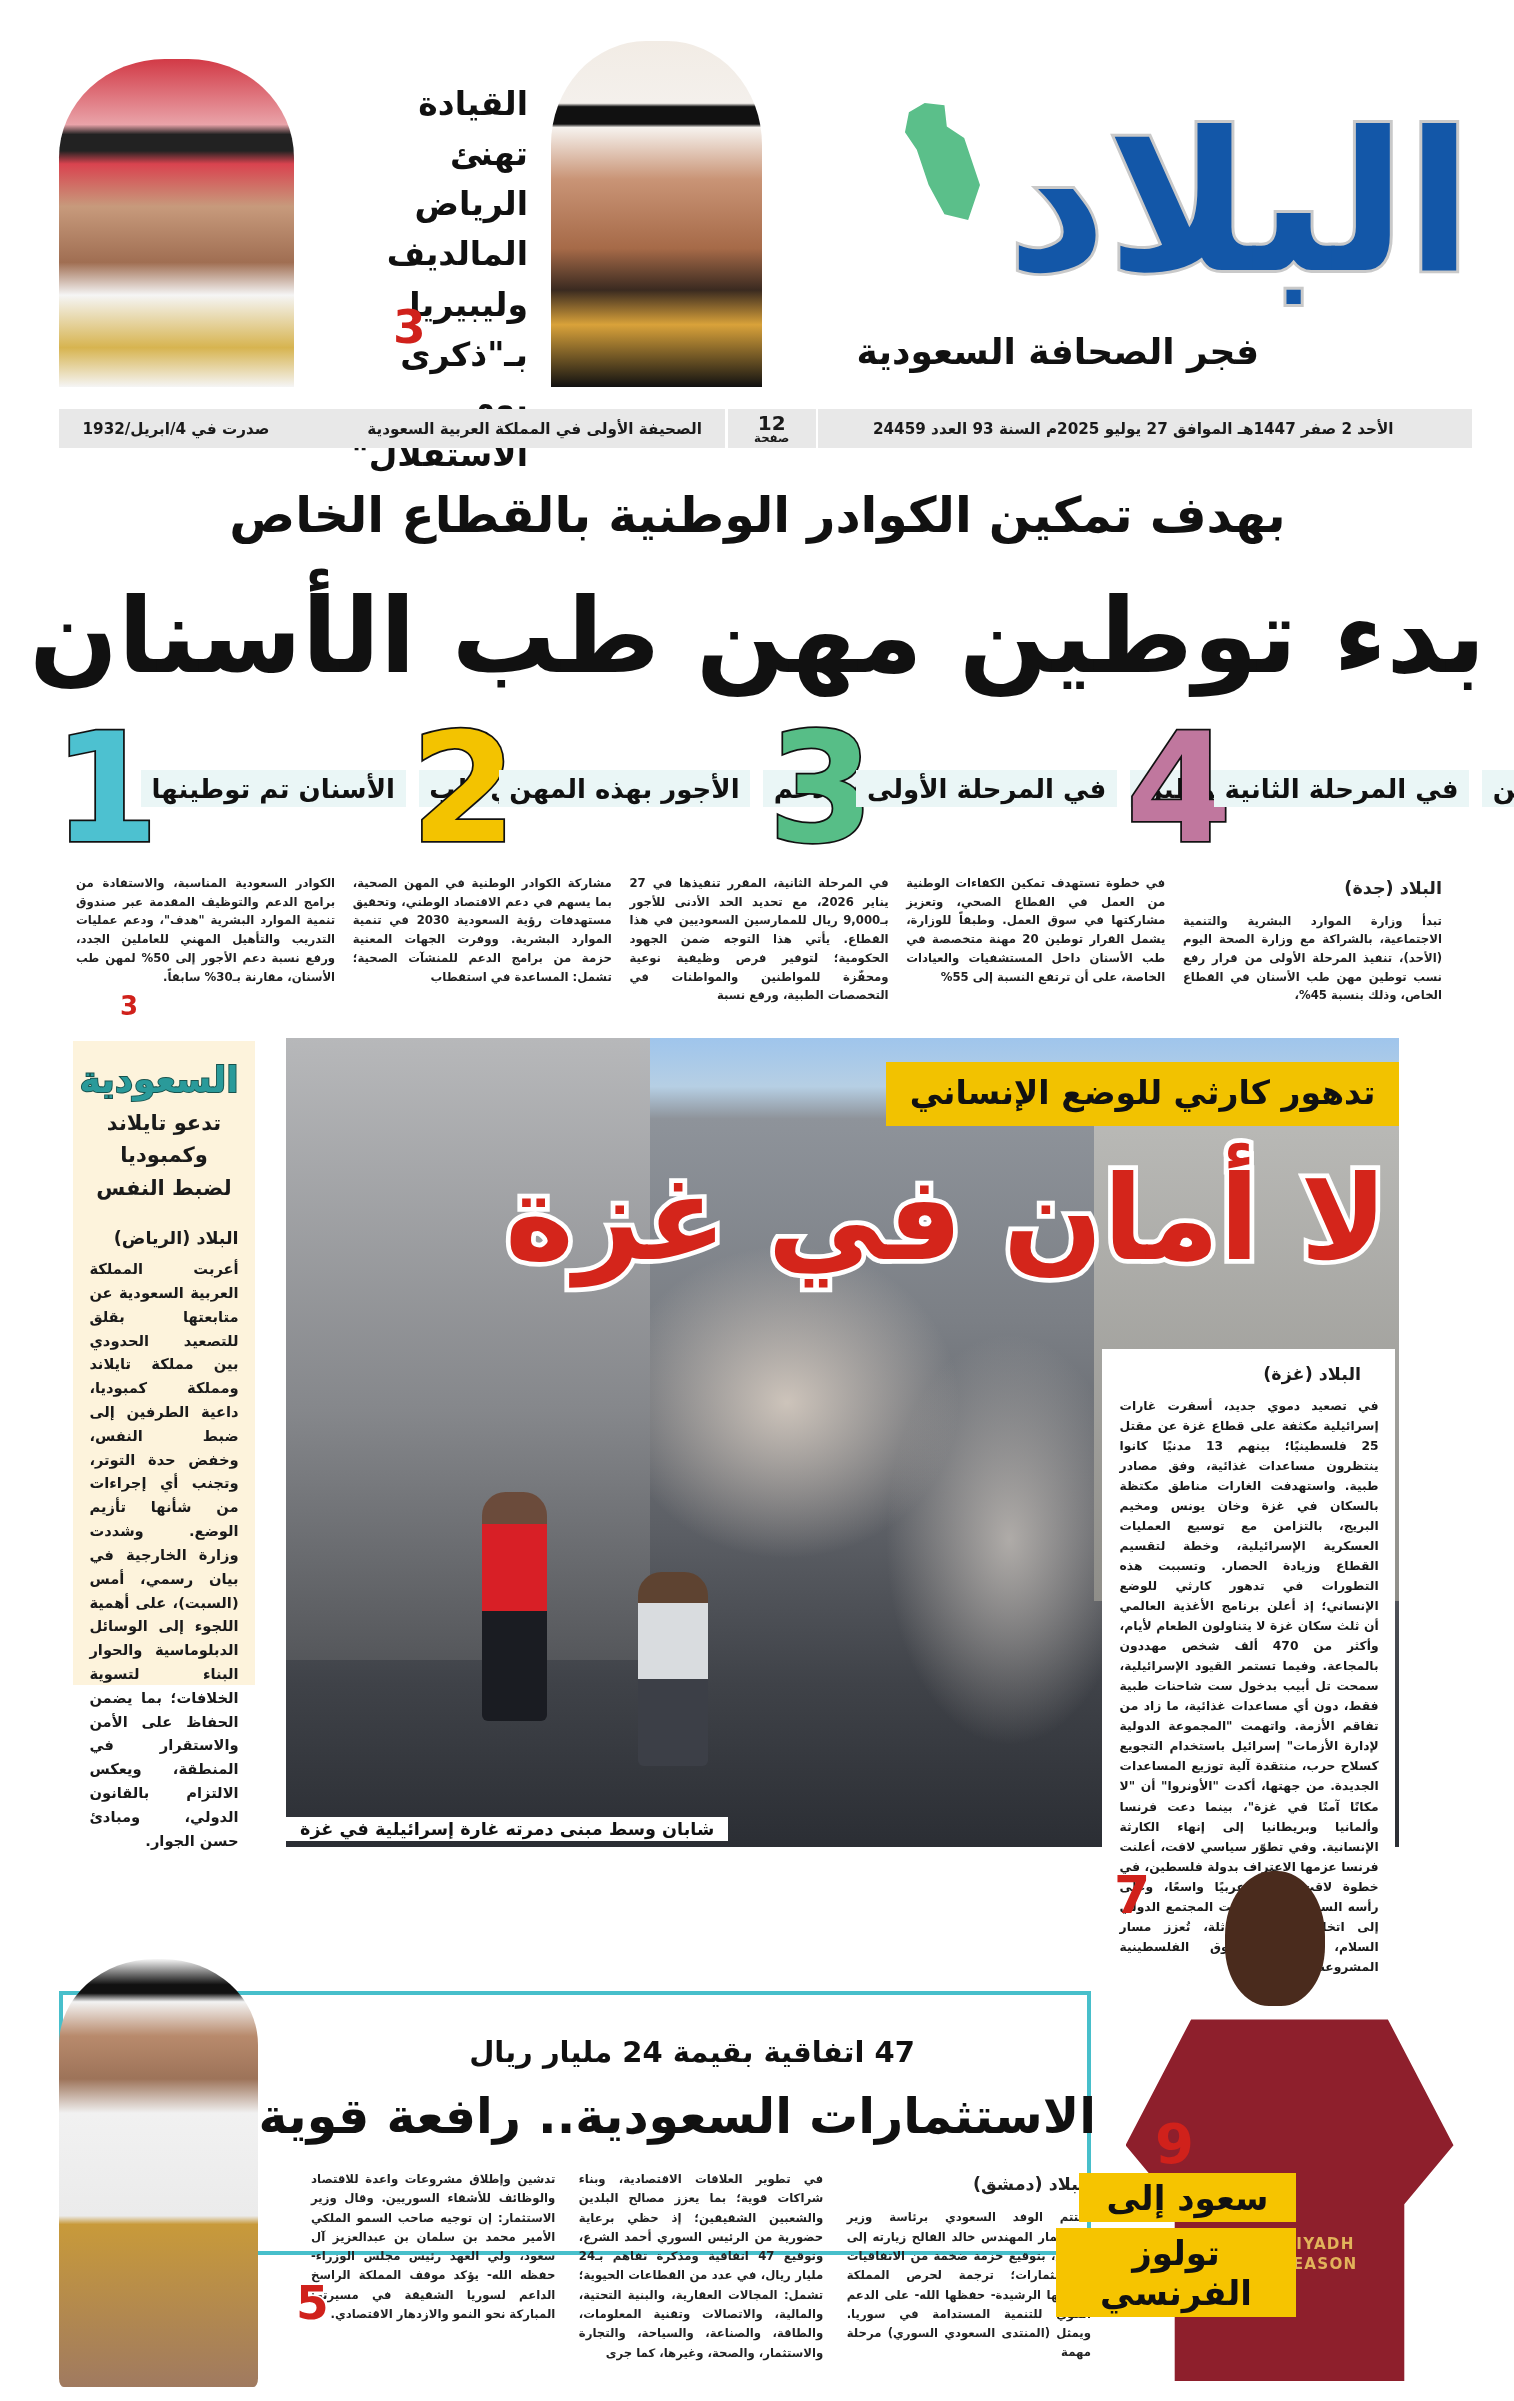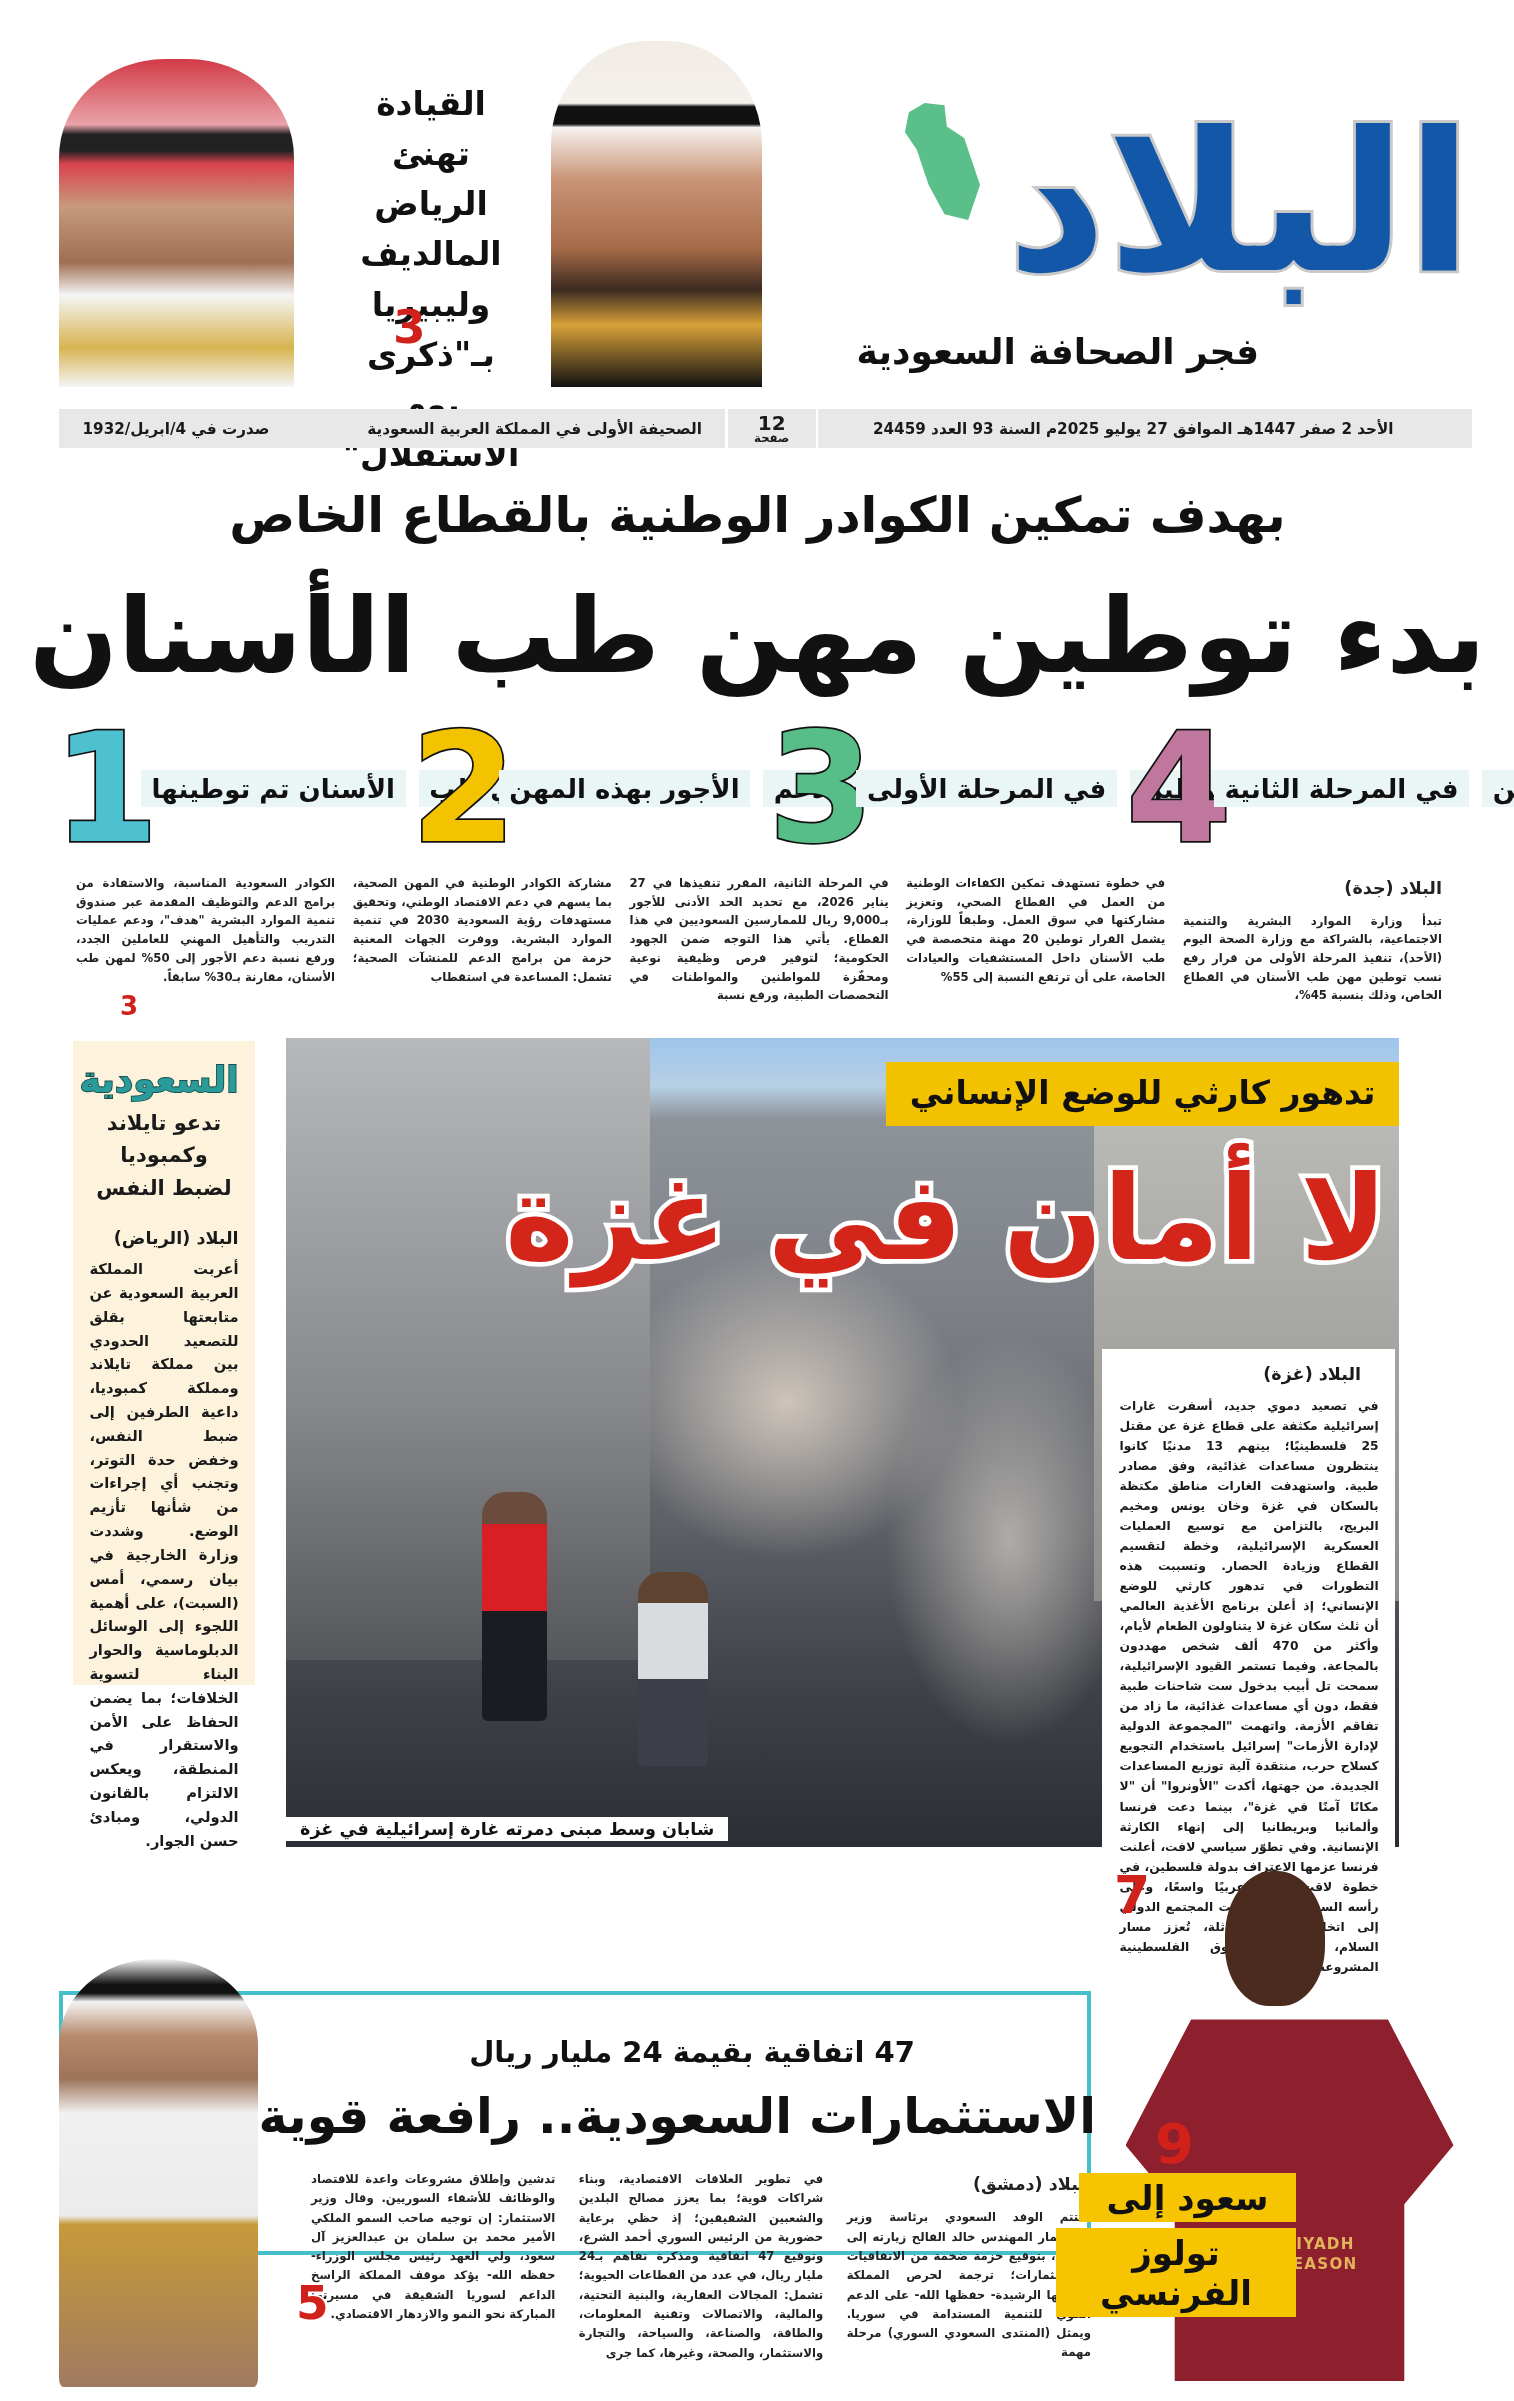--- a/index.html
+++ b/index.html
@@ -13,21 +13,21 @@
               clip-path: polygon(30% 0,55% 2%,58% 20%,80% 30%,100% 70%,85% 100%,55% 95%,35% 70%,20% 40%,5% 25%,10% 8%); }
   .logo-word { position: absolute; right: 23.5px; top: 59px; font-family: "DejaVu Sans", sans-serif; font-weight: 900;
                font-size: 194px; line-height: 1; color: #1357a8; letter-spacing: -4.7px;
                -webkit-text-stroke: 5.9px #c9c9c9; paint-order: stroke fill; }
   .logo-tag { position: absolute; left: 17.6px; top: 284px; font-size: 36px; font-weight: 900; color: #111; }
 
   .lead-box { left: 35px; top: 35px; width: 727px; height: 352px; }
   .portrait { position: absolute; bottom: 0; border-radius: 45% 45% 0 0 / 30% 30% 0 0; }
   .portrait-king { right: 0; width: 211px; height: 346px; background: linear-gradient(180deg,#f2ece5 0%,#f4f0ec 18%,#111 19%,#111 24%,#f6f2ee 25%,#c99476 40%,#a66a48 60%,#3a2a20 72%,#d9a23a 82%,#111 100%); }
   .portrait-prince { left: 23.5px; width: 235px; height: 328px; background: linear-gradient(180deg,#d23a46 0%,#e9a3a9 20%,#222 23%,#222 28%,#d9434f 32%,#c79a7c 45%,#a06e52 62%,#f5f5f5 72%,#d7b450 88%,#f5f5f5 100%); }
-  .lead-headline { position: absolute; left: 299px; top: 44px; width: 194px; text-align: center; font-size: 33px; font-weight: 900; line-height: 1.52; color: #111; }
+  .lead-headline { position: absolute; left: 299px; top: 44px; width: 194px; text-align: right; font-size: 33px; font-weight: 900; line-height: 1.52; color: #111; }
   .page-ref { font-weight: 900; color: #d0211b; }
   .lead-ref { position: absolute; left: 358px; top: 264px; font-size: 47px; }
 
   
   .infobar { left: 59px; top: 409px; width: 1413px; height: 39px; display: flex; direction: rtl; }
   .info-cell { background: #e8e8e8; display: flex; align-items: center; font-size: 15.2px; font-weight: 700; color: #1a1a1a; }
   .info-date { width: 654px; justify-content: center; padding-right: 23.5px; }
   .info-pages { width: 88px; margin: 0 2.3px; flex-direction: column; justify-content: center; line-height: 1; }
   .info-pages .n { font-size: 20px; font-weight: 900; }
   .info-pages .l { font-size: 11.7px; }

